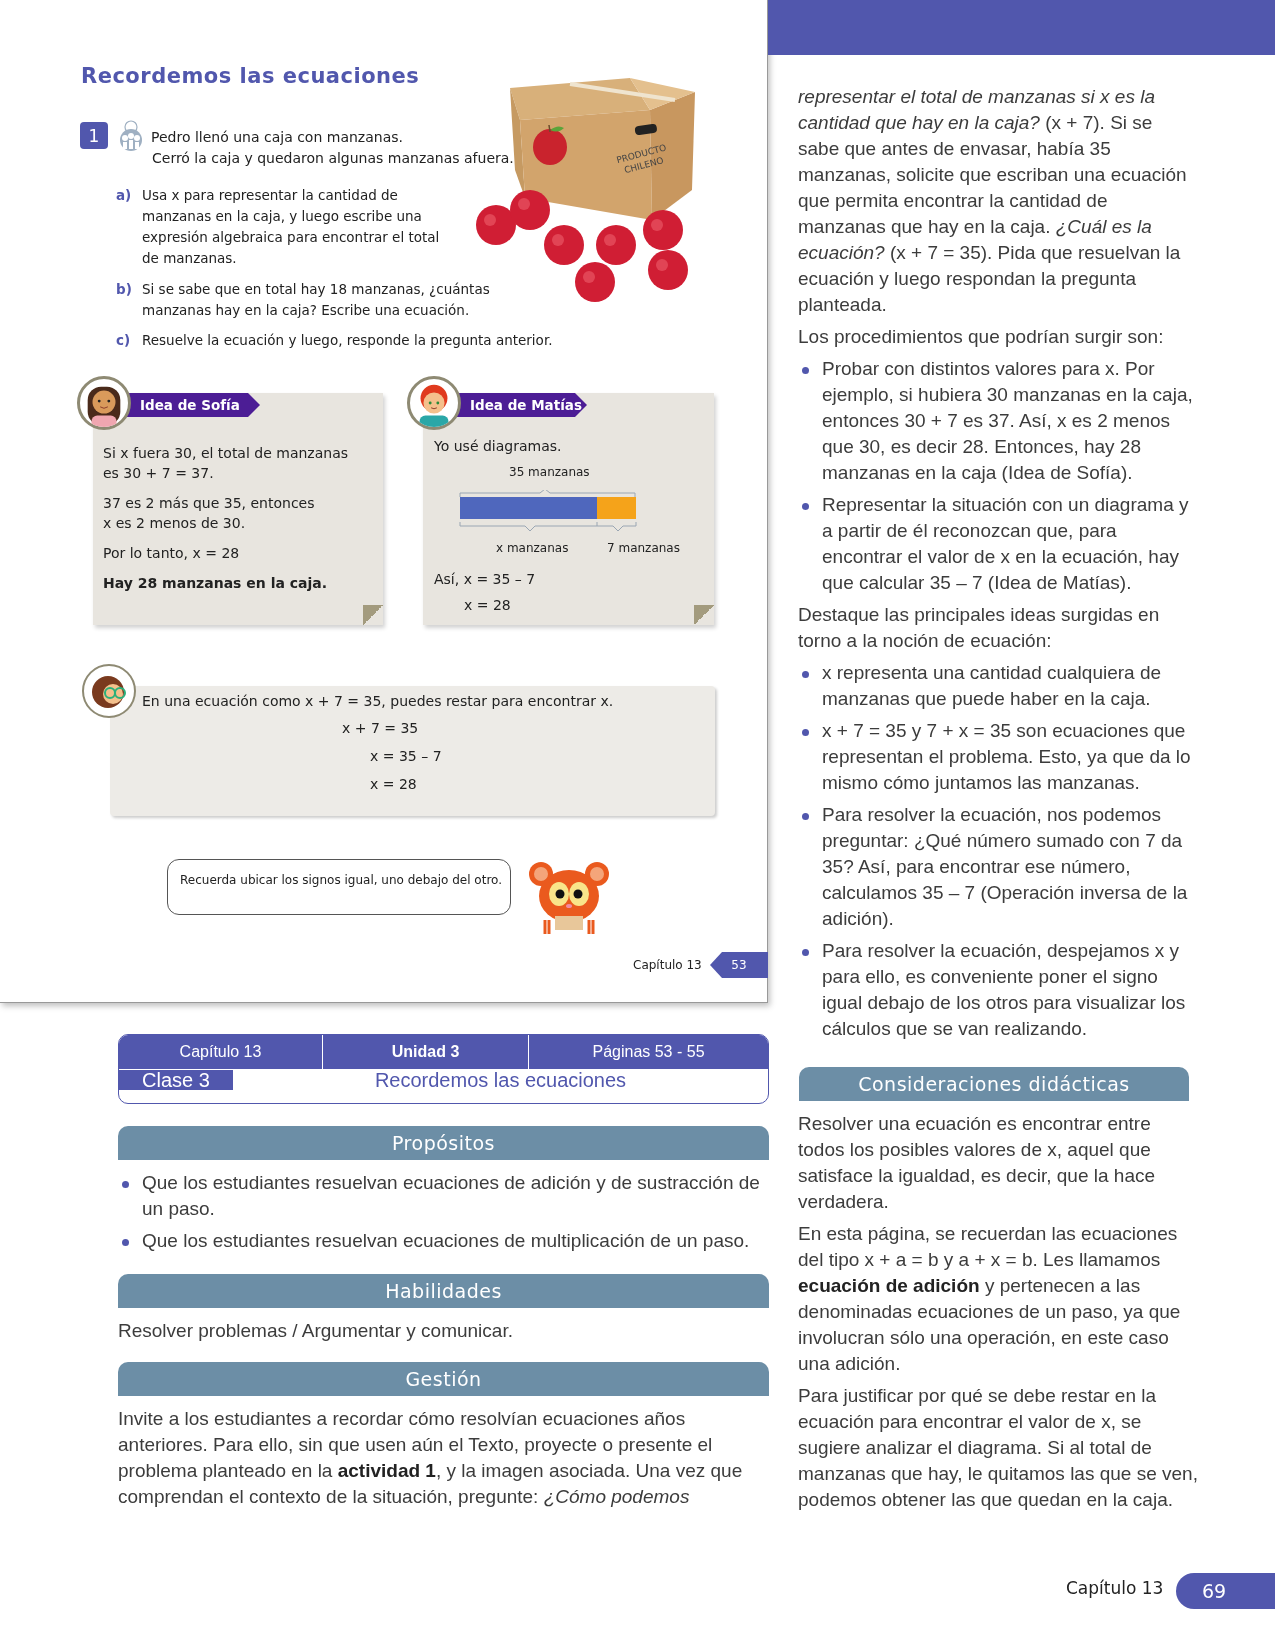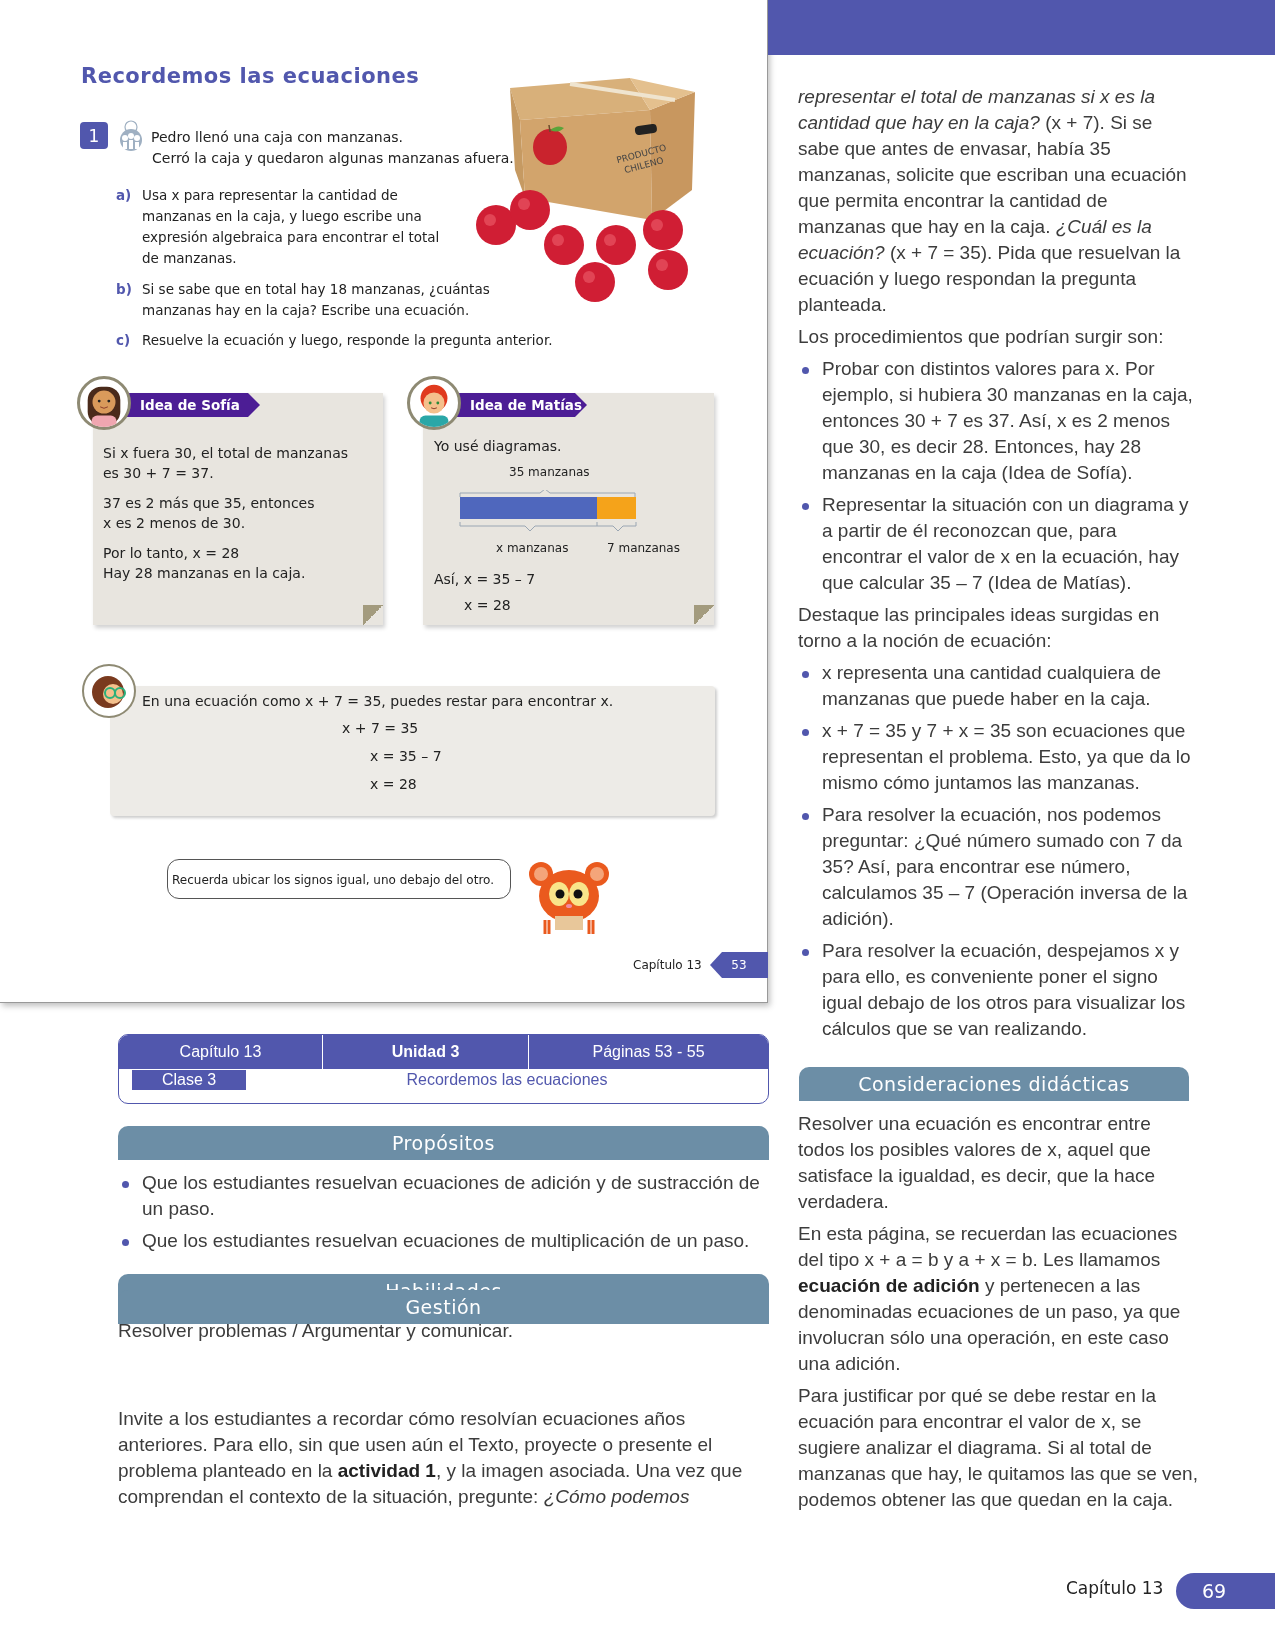--- a/index.html
+++ b/index.html
@@ -70,44 +70,44 @@
   }
   .teacher-avatar {
     position: absolute; left: 82px; top: 664px; width: 54px; height: 54px; border-radius: 50%;
     background: #fff; border: 2px solid #8e8a73; overflow: hidden;
   }
   .hint-text { position: absolute; font-size: 14px; color: #222; }
   .eq-line { position: absolute; font-size: 14px; color: #222; }
 
   
   .speech-bubble {
-    position: absolute; left: 167px; top: 859px; width: 344px; height: 40px;
+    position: absolute; left: 167px; top: 859px; width: 344px; height: 56px;
     border: 1px solid #555; border-radius: 12px; background: #fff;
-    font-size: 12px; line-height: 40px; padding-left: 4px; color: #222;
+    font-size: 12px; line-height: 40px; padding-left: 12px; color: #222;
   }
   .mascot { position: absolute; left: 527px; top: 858px; width: 84px; height: 78px; }
 
   .sp-footer-chap { position: absolute; left: 633px; top: 958px; font-size: 12px; color: #222; }
   .sp-footer-page {
     position: absolute; left: 710px; top: 952px; width: 58px; height: 26px; background: #5157ad;
     color: #fff; font-size: 12px; line-height: 26px; text-align: center;
     clip-path: polygon(12px 0, 100% 0, 100% 100%, 12px 100%, 0 50%);
   }
 
   
   .top-band { position: absolute; left: 768px; top: 0; width: 507px; height: 55px; background: #5157ad; }
 
   .info-table {
     position: absolute; left: 118px; top: 1034px; width: 651px; height: 70px;
     border: 1.5px solid #5157ad; border-radius: 10px; overflow: hidden; background: #fff;
   }
   .info-row1 { display: flex; height: 34px; background: #5157ad; color: #fff; font-size: 16px; }
   .info-row1 > div { display: flex; align-items: center; justify-content: center; border-right: 1.5px solid #fff; }
   .info-row1 > div:last-child { border-right: none; }
-  .info-row2 { display: flex; height: 21px; font-size: 16px; border-top: 1.5px solid #fff; margin-left: 13px; }
+  .info-row2 { display: flex; height: 21px; font-size: 20px; border-top: 1.5px solid #fff; }
   .info-row2 .clase { width: 114px; background: #5157ad; color: #fff; display: flex; align-items: center; justify-content: center; }
   .info-row2 .tema { flex: 1; color: #5157ad; display: flex; align-items: center; justify-content: center; }
 
   .section-header {
     position: absolute; height: 34px; background: #6c8ea6; color: #fff;
     border-radius: 10px 10px 0 0; font-size: 19px; text-align: center; line-height: 34px;
     font-family: "DejaVu Sans", sans-serif; letter-spacing: 0.5px;
   }
   .gtext { position: absolute; font-size: 19px; line-height: 26px; color: #3c3c3c; font-family: "Liberation Sans", sans-serif; }
   .bullet-list { list-style: none; }
@@ -204,21 +204,21 @@
       <path d="M21 29 q4 3 8 0" stroke="#8a3b2a" fill="none"></path>
       <rect x="12" y="38" width="26" height="14" rx="6" fill="#f0a6b0"></rect>
     </svg>
   </div>
   <div class="card-text" style="left:103px; top:443px;">
     <div>Si x fuera 30, el total de manzanas</div>
     <div>es 30 + 7 = 37.</div>
     <div style="margin-top:10px;">37 es 2 más que 35, entonces</div>
     <div>x es 2 menos de 30.</div>
     <div style="margin-top:10px;">Por lo tanto, x = 28</div>
-    <div style="">Hay 28 manzanas en la caja.</div>
+    <div style="margin-top:10px;font-weight:bold;">Hay 28 manzanas en la caja.</div>
   </div>
 
   <div class="idea-card matias-card">
     <div class="fold2"></div>
   </div>
   <div class="idea-tag matias-tag">Idea de Matías</div>
   <div class="avatar matias-avatar">
     <svg viewBox="0 0 50 50" width="48" height="48">
       <circle cx="25" cy="20" r="14" fill="#e03a1e"></circle>
       <circle cx="25" cy="25" r="11" fill="#f4c08c"></circle>
@@ -294,21 +294,21 @@
 
 <div class="section-header" style="left:118px; top:1126px; width:651px;">Propósitos</div>
 <ul class="gtext bullet-list" style="left:118px; top:1170px; width:660px;">
   <li>Que los estudiantes resuelvan ecuaciones de adición y de sustracción  de un paso.</li>
   <li>Que los estudiantes resuelvan ecuaciones de multiplicación de un paso.</li>
 </ul>
 
 <div class="section-header" style="left:118px; top:1274px; width:651px;">Habilidades</div>
 <div class="gtext" style="left:118px; top:1318px; width:660px;">Resolver problemas / Argumentar y comunicar.</div>
 
-<div class="section-header" style="left:118px; top:1290px; width:651px;">Gestión</div>
+<div class="section-header" style="left:118px; top:1362px; width:651px;">Gestión</div>
 <div class="gtext" style="left:118px; top:1406px; width:660px;">
   <span>Invite a los estudiantes a recordar cómo resolvían ecuaciones años anteriores. Para ello, sin que usen aún el Texto, proyecte o presente el problema planteado en la </span><b>actividad 1</b><span>, y la imagen asociada. Una vez que comprendan el contexto de la situación, pregunte: </span><i>¿Cómo podemos</i>
 </div>
 
 <div class="gtext" style="left:798px; top:84px; width:400px;">
   <p>
     <i>representar el total de manzanas si x es la cantidad que hay en la caja?</i><span> (x + 7). Si se sabe que antes de envasar, había 35 manzanas, solicite que escriban  una ecuación que permita encontrar la cantidad de manzanas que hay en la caja. </span><i>¿Cuál es la ecuación?</i><span> (x + 7 = 35). Pida que resuelvan la ecuación y luego respondan la pregunta planteada.</span>
   </p>
   <p>Los procedimientos que podrían surgir son:</p>
   <ul class="bullet-list">

